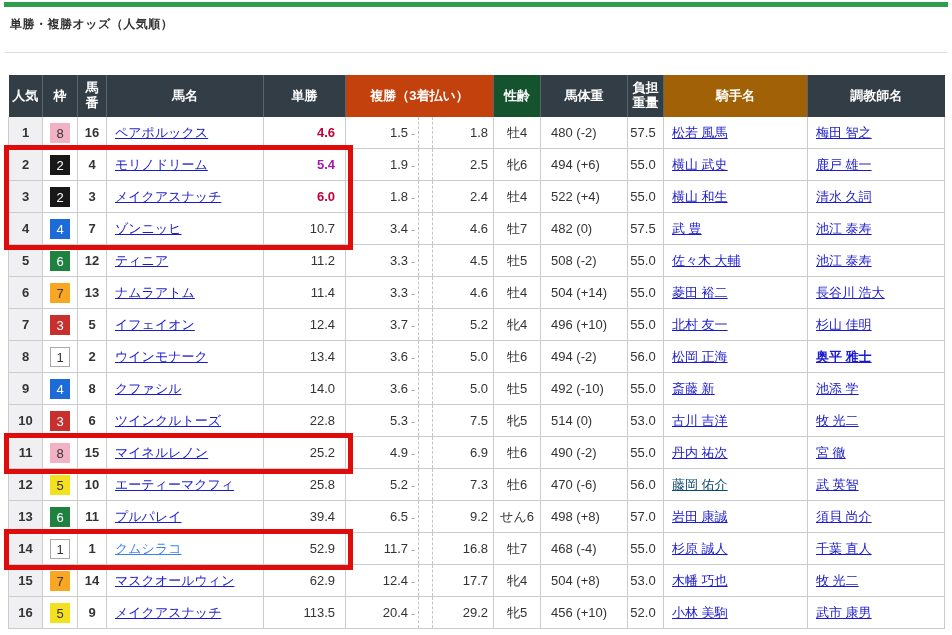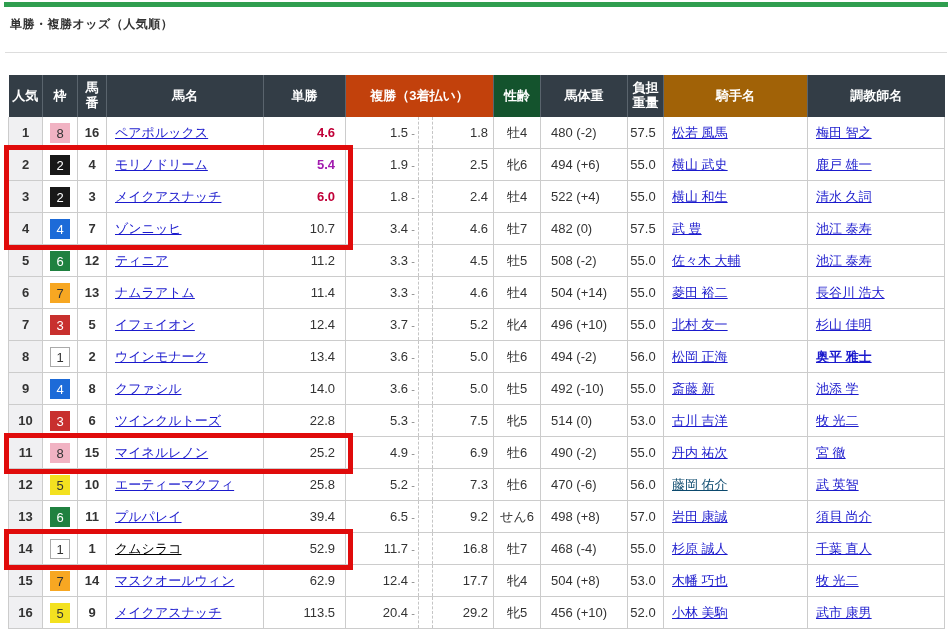--- a/index.html
+++ b/index.html
@@ -331,21 +331,21 @@
             <td class="c-sexage">せん6</td>
             <td class="c-weight">498 (+8)</td>
             <td class="c-carry">57.0</td>
             <td class="c-jockey"><a class="lnk" style="color: rgb(27, 26, 205);">岩田 康誠</a></td>
             <td class="c-trainer"><a class="lnk" style="color: rgb(27, 26, 205);">須貝 尚介</a></td>
           </tr>
           <tr>
             <td class="c-rank" style="background: rgb(240, 240, 242);">14</td>
             <td class="c-frame"><span class="waku" style="background: rgb(255, 255, 255); color: rgb(51, 51, 51); border: 1px solid rgb(170, 170, 170);">1</span></td>
             <td class="c-no">1</td>
-            <td class="c-horse"><a class="lnk" style="color: #000000;">クムシラコ</a></td>
+            <td class="c-horse"><a class="lnk" style="color: #3b82f6;">クムシラコ</a></td>
             <td class="c-win"><span>52.9</span></td>
             <td class="">
               <div class="place-flex">
                 <span class="low">11.7</span>
                 <span class="dash">-</span>
                 <span class="sep"></span>
                 <span class="high">16.8</span>
               </div>
             </td>
             <td class="c-sexage">牡7</td>

